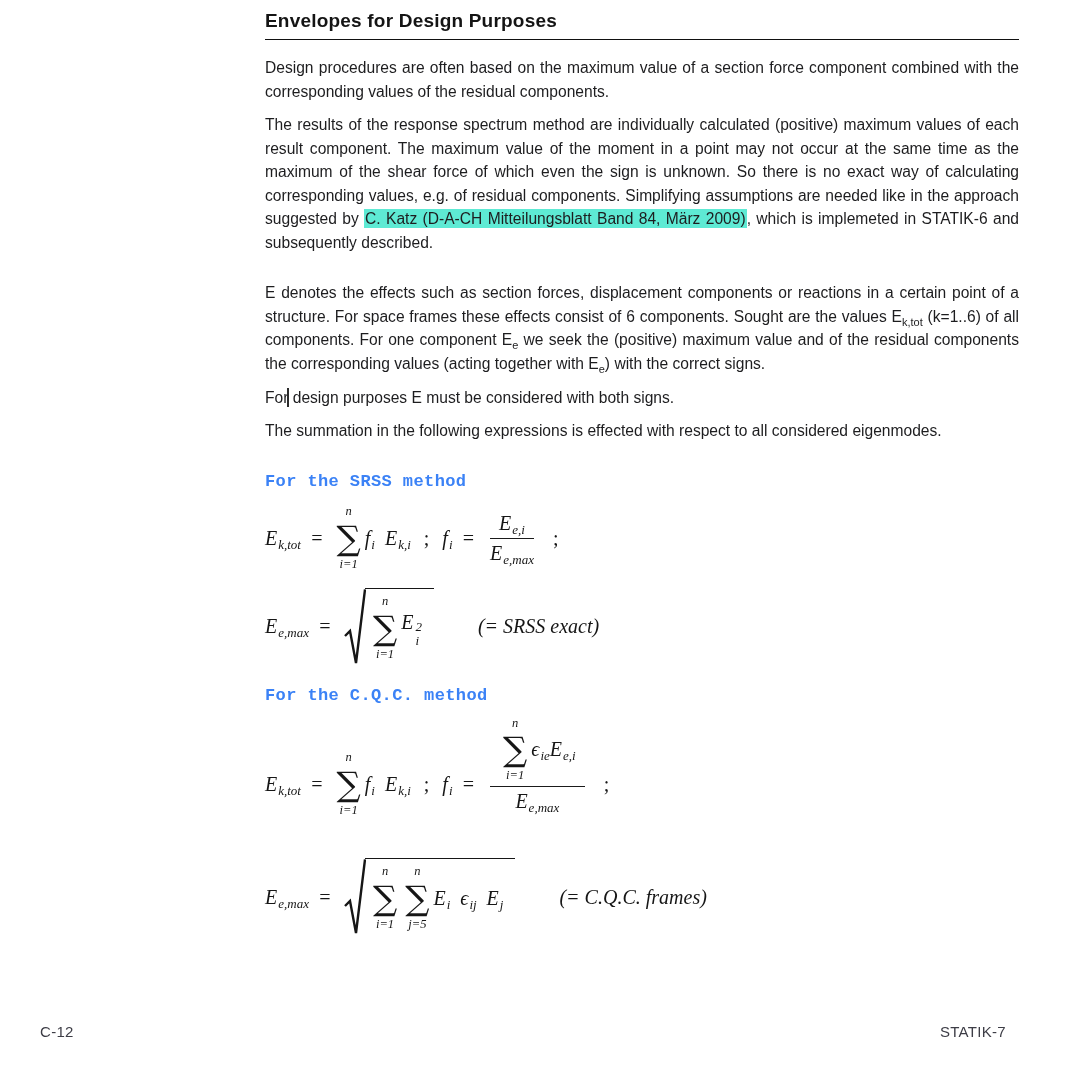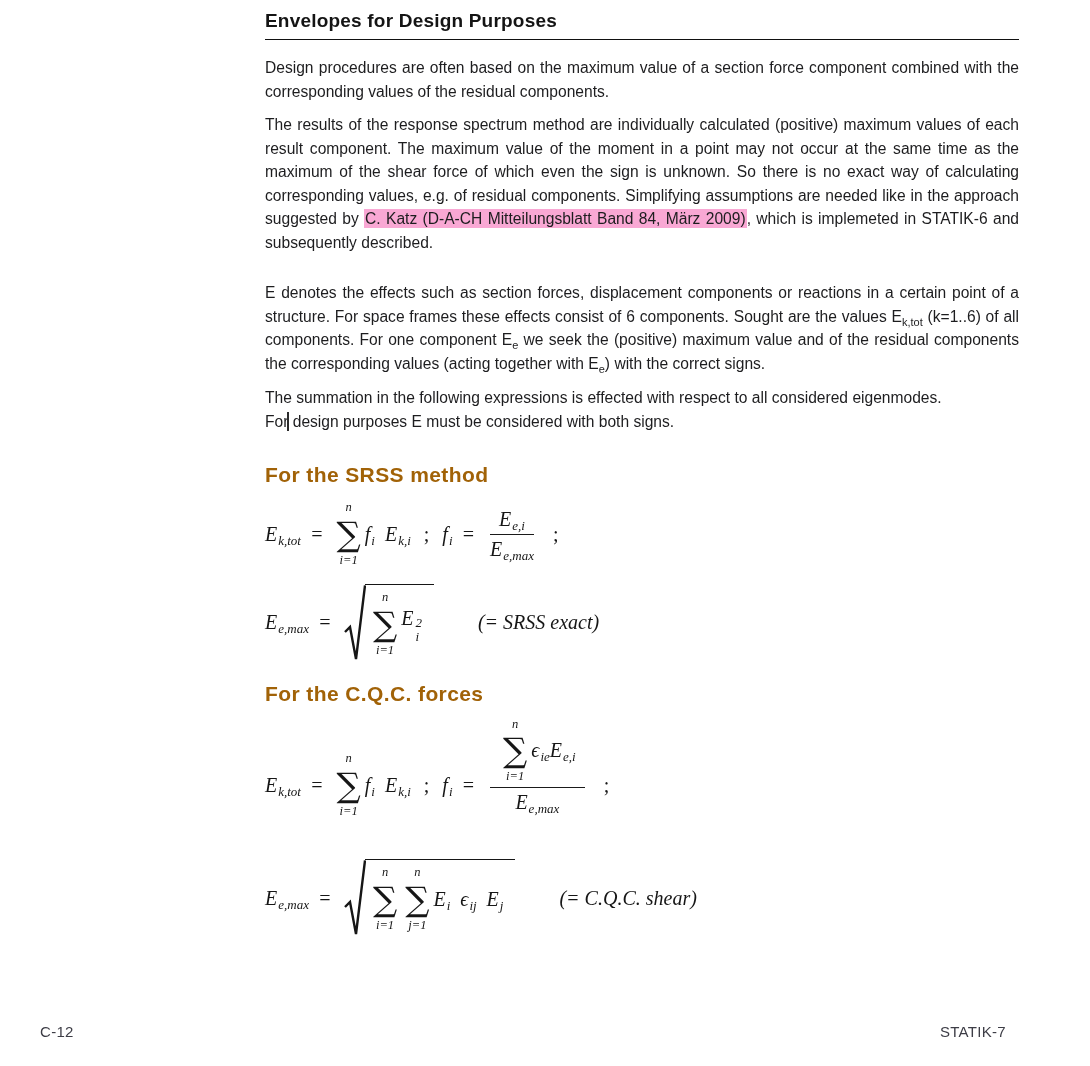--- a/index.html
+++ b/index.html
@@ -7,33 +7,33 @@
   .page {
     position:relative; width:1090px; height:1052px; background:#ffffff;
     font-family:"Liberation Sans", sans-serif; color:#1d1d1f; overflow:hidden;
   }
   .content { position:absolute; left:265px; top:10px; width:754px; }
 
   h1.title {
     font-size:19px; font-weight:700; letter-spacing:.2px; margin:0 0 16px;
     padding-bottom:7px; border-bottom:1.6px solid #111; color:#141414;
   }
-  h2.subhead { font-size:21px; font-weight:700; letter-spacing:.4px; margin:0; color:#a16207; }
+  h2.subhead { font-size:17px; font-weight:700; letter-spacing:.4px; margin:0; color:#3b82f6;font-family:Liberation Mono, monospace; }
   h2.subhead.srss { margin:30px 0 14px; }
   h2.subhead.cqc  { margin:20px 0 12px; }
 
   p.body {
     font-size:15.6px; line-height:23.5px; text-align:justify;
     margin:0 0 10px; color:#1d1d1f;
   }
   p.body sub { font-size:11px; line-height:0; }
   p.p3 { margin-bottom:11px;margin-top:27px; }
   p.p4 { margin-bottom:9px; position:relative; text-align:left; }
   p.p5 { margin-bottom:0; }
-  mark.hl { background:#f9a8d4; color:inherit; padding:1px 1px; }
+  mark.hl { background:#5eead4; color:inherit; padding:1px 1px; }
   .caret { position:absolute; left:22px; top:2px; width:1.6px; height:19px; background:#2b2b2b; }
 
   
   .math {
     font-family:"Liberation Serif","DejaVu Serif",serif; font-style:italic;
     font-size:20px; color:#161616; display:flex; align-items:center; margin:0;
   }
   .math.srss1 { margin-top:0; }
   .math.srss2 { margin-top:16px; }
   .math.cqc2  { margin-top:6px; }
@@ -78,23 +78,23 @@
   <div class="content">
 
     <h1 class="title">Envelopes for Design Purposes</h1>
 
     <p class="body p1">Design procedures are often based on the maximum value of a section force component combined with the corresponding values of the residual components.</p>
 
     <p class="body p2"><span>The results of the response spectrum method are individually calculated (positive) maximum values of each result component. The maximum value of the moment in a point may not occur at the same time as the maximum of the shear force of which even the sign is unknown. So there is no exact way of calculating corresponding values, e.g. of residual components. Simplifying assumptions are needed like in the approach suggested by </span><mark class="hl">C. Katz (D-A-CH Mitteilungsblatt Band 84, März 2009)</mark><span>, which is implemeted in STATIK-6 and subsequently described.</span></p>
 
     <p class="body p3"><span>E denotes the effects such as section forces, displacement components or reactions in a certain point of a structure. For space frames these effects consist of 6 components. Sought are the values E</span><sub>k,tot</sub><span> (k=1..6) of all components. For one component E</span><sub>e</sub><span> we seek the (positive) maximum value and of the residual components the corresponding values (acting together with E</span><sub>e</sub><span>) with the correct signs.</span></p>
 
+    <p class="body p4"><span>For design purposes E must be considered with both signs.</span><span class="caret"></span></p>
+
     <p class="body p5">The summation in the following expressions is effected with respect to all considered eigenmodes.</p>
-
-    <p class="body p4"><span>For design purposes E must be considered with both signs.</span><span class="caret"></span></p>
 
     <h2 class="subhead srss">For the SRSS method</h2>
 
     <div class="math srss1">
       <span class="v">
           <span>E</span>
           <sub>k,tot</sub>
         </span>
       <span class="eq">=</span>
       <span class="sum">
@@ -155,21 +155,21 @@
               <span class="ss">
                 <span>2</span>
                 <span>i</span>
               </span>
             </span>
         </span>
       </span>
       <span class="note">(= SRSS  exact)</span>
     </div>
 
-    <h2 class="subhead cqc">For the C.Q.C. forces</h2>
+    <h2 class="subhead cqc">For the C.Q.C. method</h2>
 
     <div class="math cqc1">
       <span class="v">
           <span>E</span>
           <sub>k,tot</sub>
         </span>
       <span class="eq">=</span>
       <span class="sum">
           <span class="lim">n</span>
           <span class="sym">∑</span>
@@ -228,39 +228,39 @@
           </svg>
         <span class="radicand">
           <span class="sum">
               <span class="lim">n</span>
               <span class="sym">∑</span>
               <span class="lim">i=1</span>
             </span>
           <span class="sum">
               <span class="lim">n</span>
               <span class="sym">∑</span>
-              <span class="lim">j=1</span>
+              <span class="lim">j=5</span>
             </span>
           <span class="v">
               <span>E</span>
               <sub>i</sub>
             </span>
           <span class="sp"></span>
           <span class="v">
               <span>ϵ</span>
               <sub>ij</sub>
             </span>
           <span class="sp"></span>
           <span class="v">
               <span>E</span>
               <sub>j</sub>
             </span>
         </span>
       </span>
-      <span class="note">(= C.Q.C.  shear)</span>
+      <span class="note">(= C.Q.C.  frames)</span>
     </div>
 
   </div>
 
   <div class="footer">
     <span>C-12</span>
     <span>STATIK-7</span>
   </div>
 </div>
 

